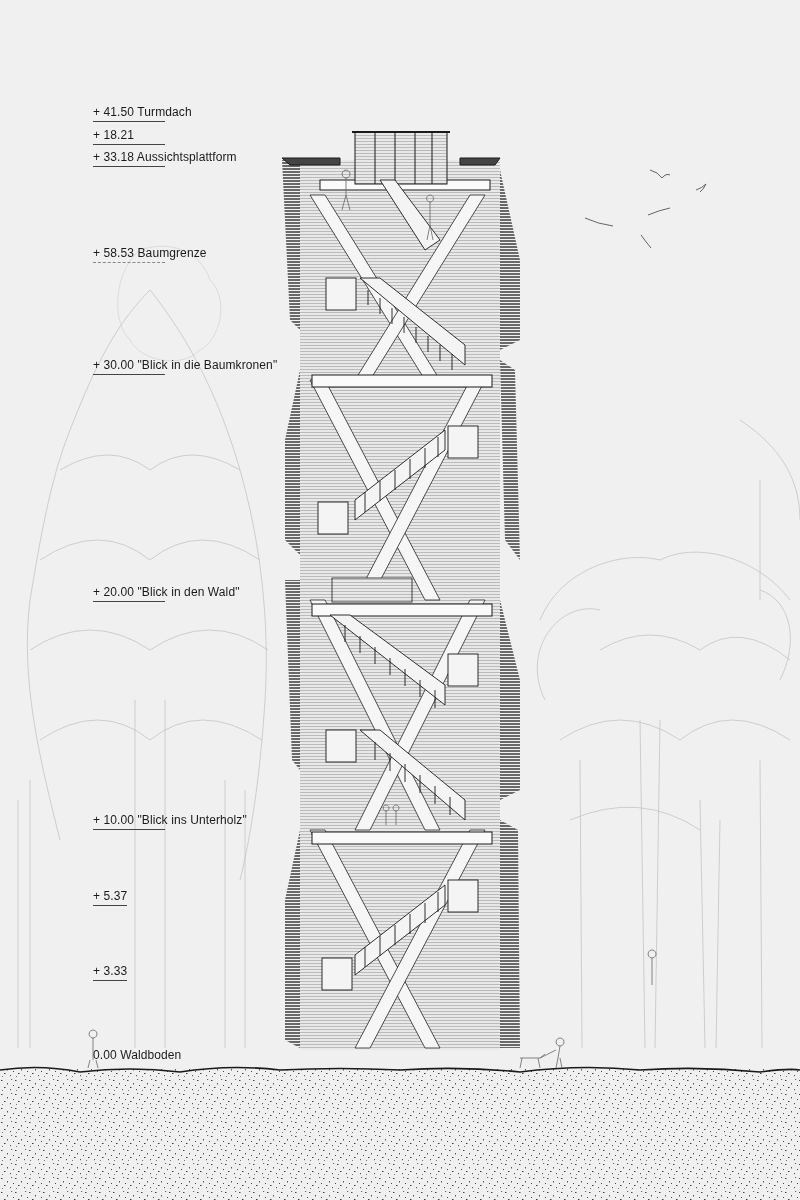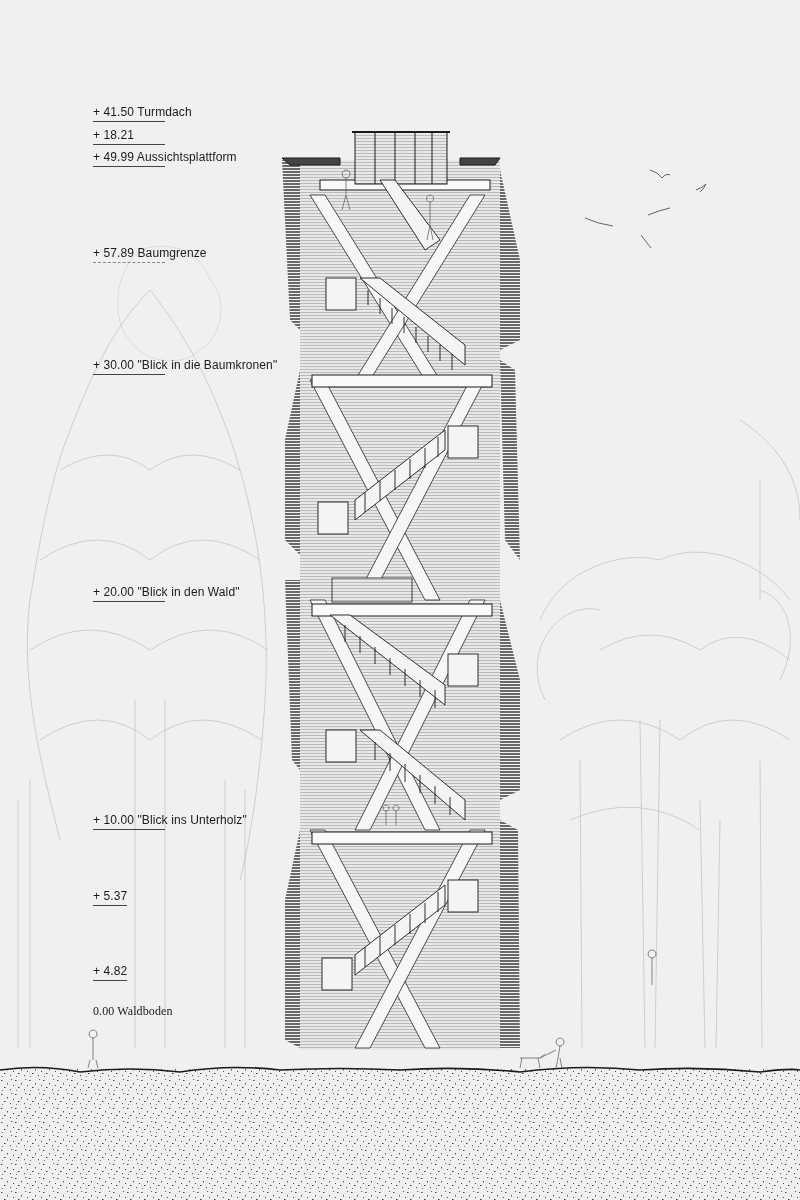--- a/index.html
+++ b/index.html
@@ -162,44 +162,44 @@
 
   <div class="level" style="top:105px;">
     <span>+ 41.50 Turmdach</span>
     <div class="line" style="width:72px;"></div>
   </div>
   <div class="level" style="top:128px;">
     <span>+ 18.21</span>
     <div class="line" style="width:72px;"></div>
   </div>
   <div class="level" style="top:150px;">
-    <span>+ 49.99  Aussichtsplattform</span>
+    <span>+ 33.18  Aussichtsplattform</span>
     <div class="line" style="width:72px;"></div>
   </div>
   <div class="level" style="top:246px;">
-    <span>+ 57.89 Baumgrenze</span>
+    <span>+ 58.53 Baumgrenze</span>
     <div class="line dashed" style="width:72px;"></div>
   </div>
   <div class="level" style="top:358px;">
     <span>+ 30.00 "Blick in die Baumkronen"</span>
     <div class="line" style="width:72px;"></div>
   </div>
   <div class="level" style="top:585px;">
     <span>+ 20.00 "Blick in den Wald"</span>
     <div class="line" style="width:72px;"></div>
   </div>
   <div class="level" style="top:813px;">
     <span>+ 10.00 "Blick ins Unterholz"</span>
     <div class="line" style="width:72px;"></div>
   </div>
   <div class="level" style="top:889px;">
     <span>+ 5.37</span>
     <div class="line" style="width:34px;"></div>
   </div>
   <div class="level" style="top:964px;">
-    <span>+ 4.82</span>
+    <span>+ 3.33</span>
     <div class="line" style="width:34px;"></div>
   </div>
-  <div class="level" style="top:1004px;font-family:Liberation Serif, serif;">
+  <div class="level" style="top:1048px;">
     <span>0.00 Waldboden</span>
   </div>
 
 </div>
 
 </body></html>

